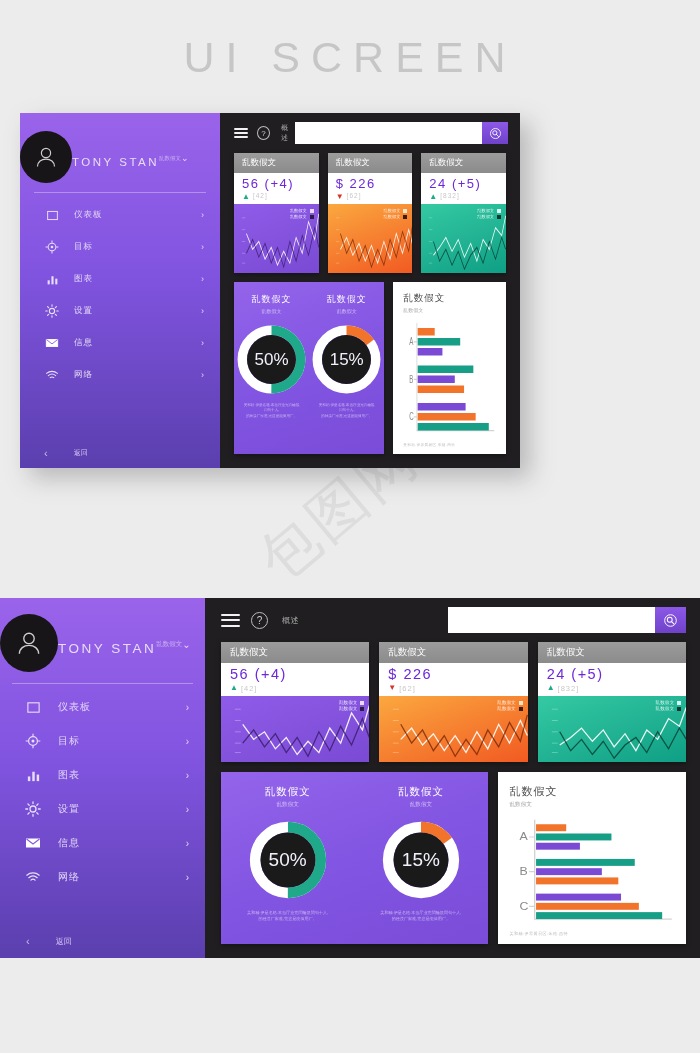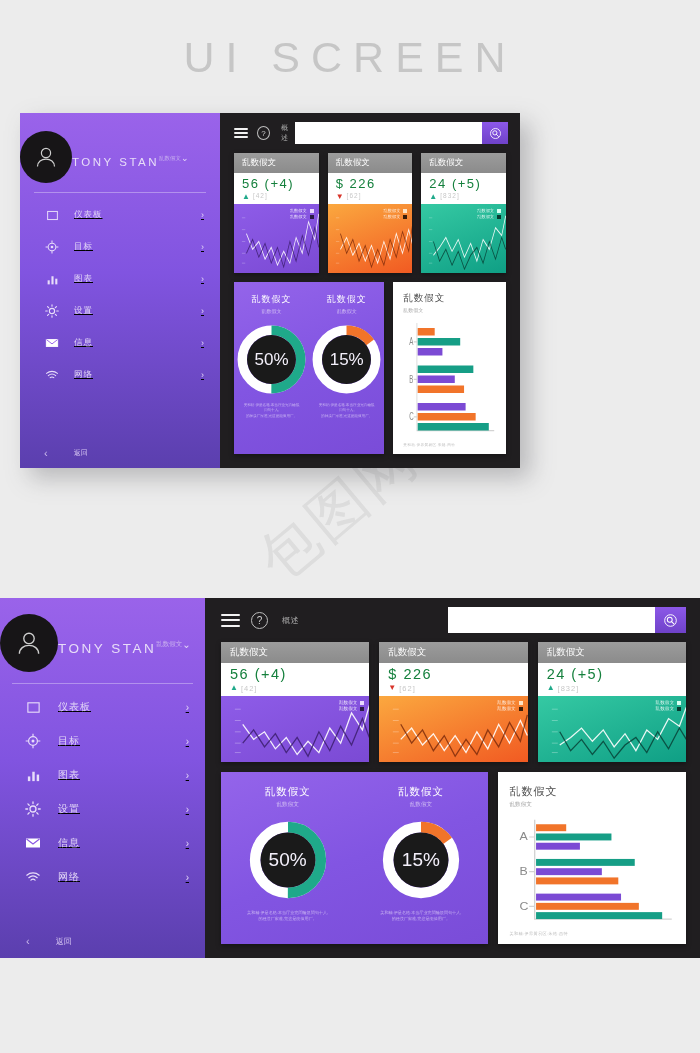--- a/index.html
+++ b/index.html
@@ -92,21 +92,21 @@
   }
   .app.small .chev-down{font-size:9px;}
   .app.large .chev-down{font-size:10px;}
 
   .divider{
     height:1px;background:rgba(255,255,255,.33);
   }
   .app.small .divider{margin:9px 14px 0 14px;}
   .app.large .divider{margin:11px 12px 0 12px;}
 
-  .nav{flex:1;padding-top:6px;text-decoration:underline;}
+  .nav{flex:1;padding-top:6px;}
   .nav-item{
     display:flex;align-items:center;
     color:#ddd0f4;
     cursor:pointer;
   }
   .app.small .nav-item{height:32px;padding:0 16px 0 24px;}
   .app.large .nav-item{height:34px;padding:0 16px 0 24px;}
 
   .nav-icon{
     flex:none;display:flex;align-items:center;justify-content:center;
@@ -204,21 +204,21 @@
   }
   .app.small .stat-head{height:20px;padding:0 8px;font-size:8.5px;}
   .app.large .stat-head{height:21px;padding:0 9px;font-size:9.5px;}
 
   .stat-value-box{
     background:#fff;
     display:flex;flex-direction:column;justify-content:center;
   }
   .app.small .stat-value-box{height:31px;padding:0 8px;}
   .app.large .stat-value-box{height:33px;padding:0 9px;}
-  .stat-value{color:#15803d;letter-spacing:1.5px;line-height:1;}
+  .stat-value{color:#6d28d9;letter-spacing:1.5px;line-height:1;}
   .app.small .stat-value{font-size:13px;}
   .app.large .stat-value{font-size:14.5px;}
   .stat-sub{display:flex;align-items:center;line-height:1;}
   .app.small .stat-sub{font-size:6.5px;margin-top:3px;}
   .app.large .stat-sub{font-size:7.5px;margin-top:3px;}
   .stat-arrow{margin-right:3px;font-size:8px;line-height:1;}
   .stat-arrow.up{color:#1fa98a;}
   .stat-arrow.down{color:#d8342a;}
   .stat-delta{color:#c8c8c8;letter-spacing:1px;}
 

